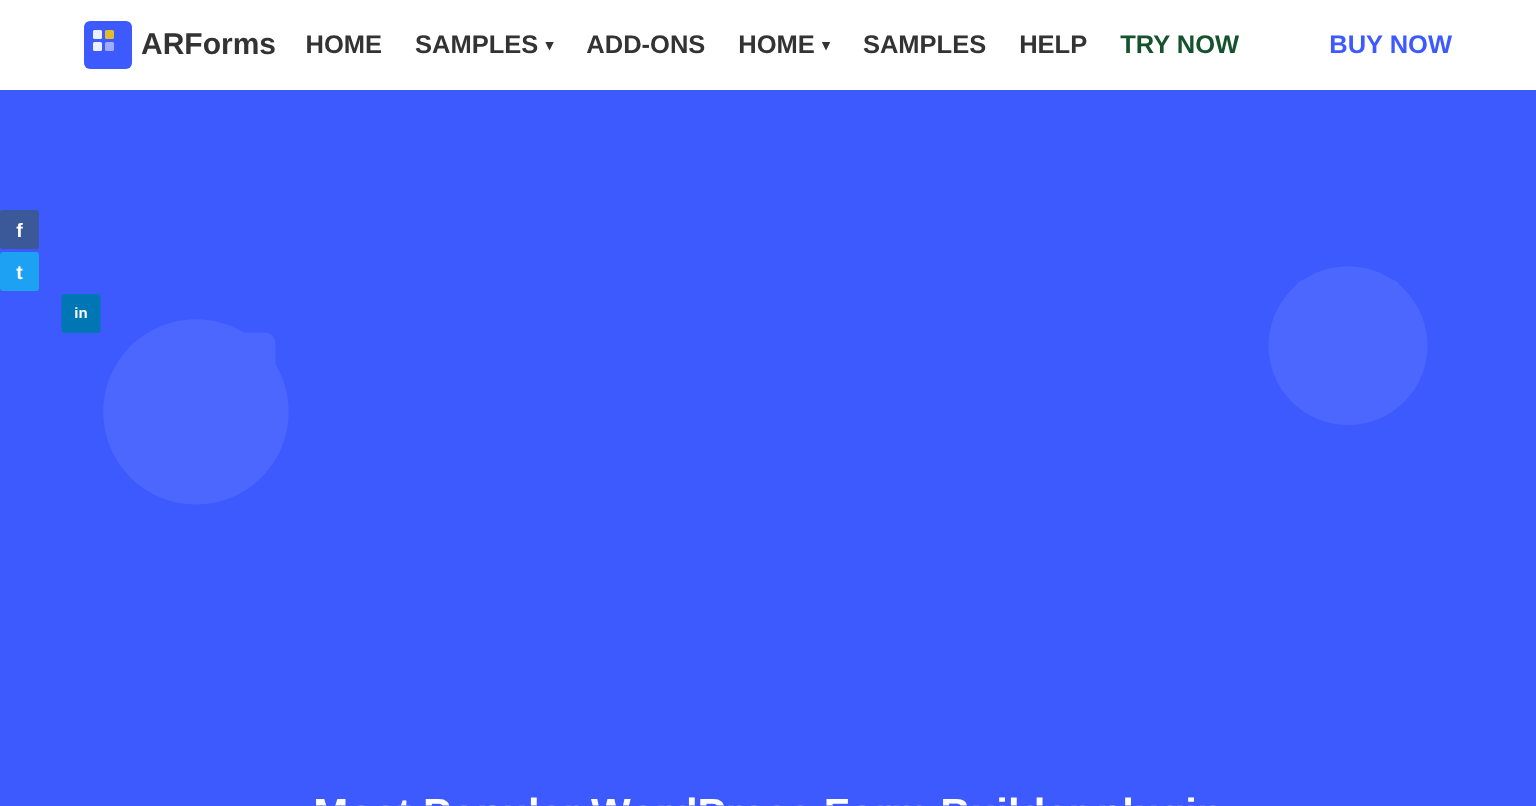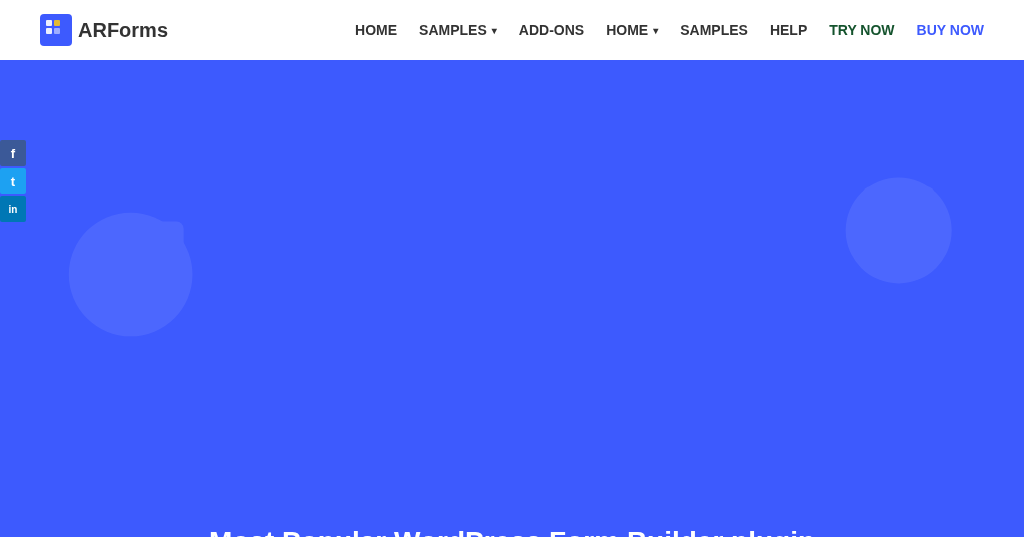--- a/index.html
+++ b/index.html
@@ -4,21 +4,21 @@
   <style>
     * { margin: 0; padding: 0; box-sizing: border-box; }
     body { font-family: 'Segoe UI', Arial, sans-serif; width: 1024px; height: 537px; overflow: hidden; background: #3d5afe; }
 
     
     .header {
       background: #fff;
       display: flex;
       align-items: center;
       justify-content: space-between;
-      padding: 0 40px;
+      padding: 0 56px;
       height: 60px;
       box-shadow: 0 1px 4px rgba(0,0,0,0.1);
     }
     .logo {
       display: flex;
       align-items: center;
       gap: 6px;
       font-size: 22px;
       font-weight: 700;
       color: #333;
@@ -33,28 +33,28 @@
       align-items: center;
       justify-content: center;
       font-size: 18px;
       font-weight: 900;
     }
     .logo-text { color: #333; font-size: 20px; font-weight: 700; }
     .nav {
       display: flex;
       align-items: center;
       gap: 22px;
-      font-size: 14px;
+      font-size: 17px;
       font-weight: 600;
       color: #333;
     }
     .nav-item { cursor: pointer; color: #333; text-decoration: none; display: flex; align-items: center; gap: 3px; }
     .nav-dropdown::after { content: '▾'; font-size: 10px; margin-left: 2px; }
     .nav-try-now { color: #14532d; }
-    .nav-buy-now { color: #3d5afe; }
+    .nav-buy-now { color: #3d5afe; margin-left: 38px; }
 
     
     .social-sidebar {
       position: absolute;
       left: 0;
       top: 140px;
       display: flex;
       flex-direction: column;
       gap: 2px;
       z-index: 10;
@@ -123,21 +123,21 @@
     <a class="nav-item">SAMPLES</a>
     <a class="nav-item">HELP</a>
     <a class="nav-item nav-try-now">TRY NOW</a>
     <a class="nav-item nav-buy-now">BUY NOW</a>
   </nav>
 </header>
 
 <div class="social-sidebar">
   <div class="social-btn social-fb">f</div>
   <div class="social-btn social-tw">t</div>
-  <div class="social-btn social-li" style="font-size:10px;">in</div>
+  <div class="social-btn social-li" style="font-size:10px;margin-left:41px;">in</div>
 </div>
 
 <section class="hero">
   <div class="puzzle-bg">
     
     <svg width="100%" height="100%" viewBox="0 0 1024 480" opacity="0.08">
       <circle cx="80" cy="200" r="70" fill="#fff"></circle>
       <circle cx="950" cy="150" r="60" fill="#fff"></circle>
       <rect x="60" y="140" width="80" height="80" rx="8" fill="#fff"></rect>
       <rect x="910" y="100" width="80" height="80" rx="8" fill="#fff"></rect>

